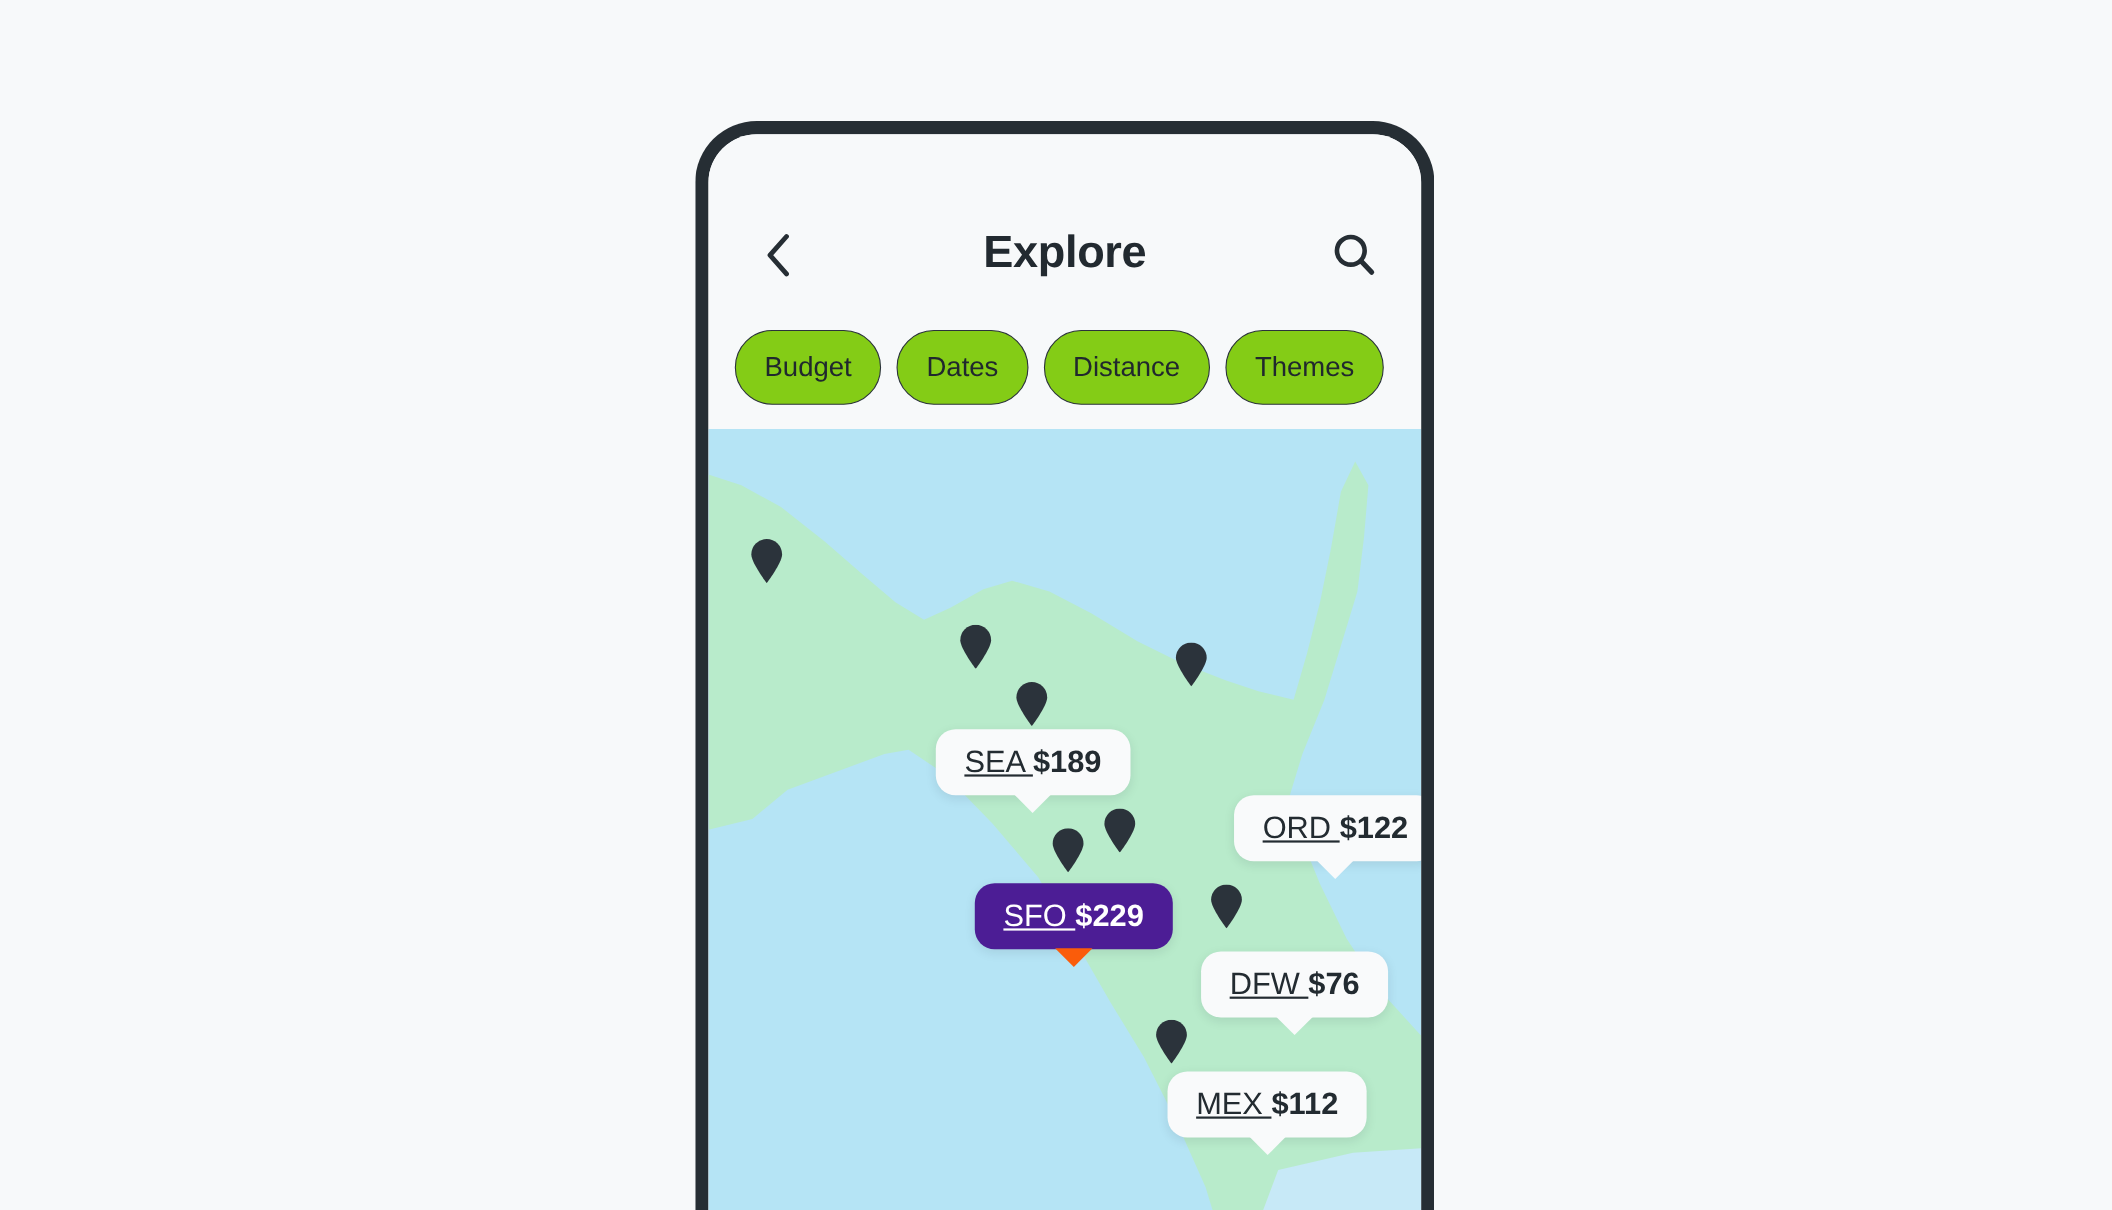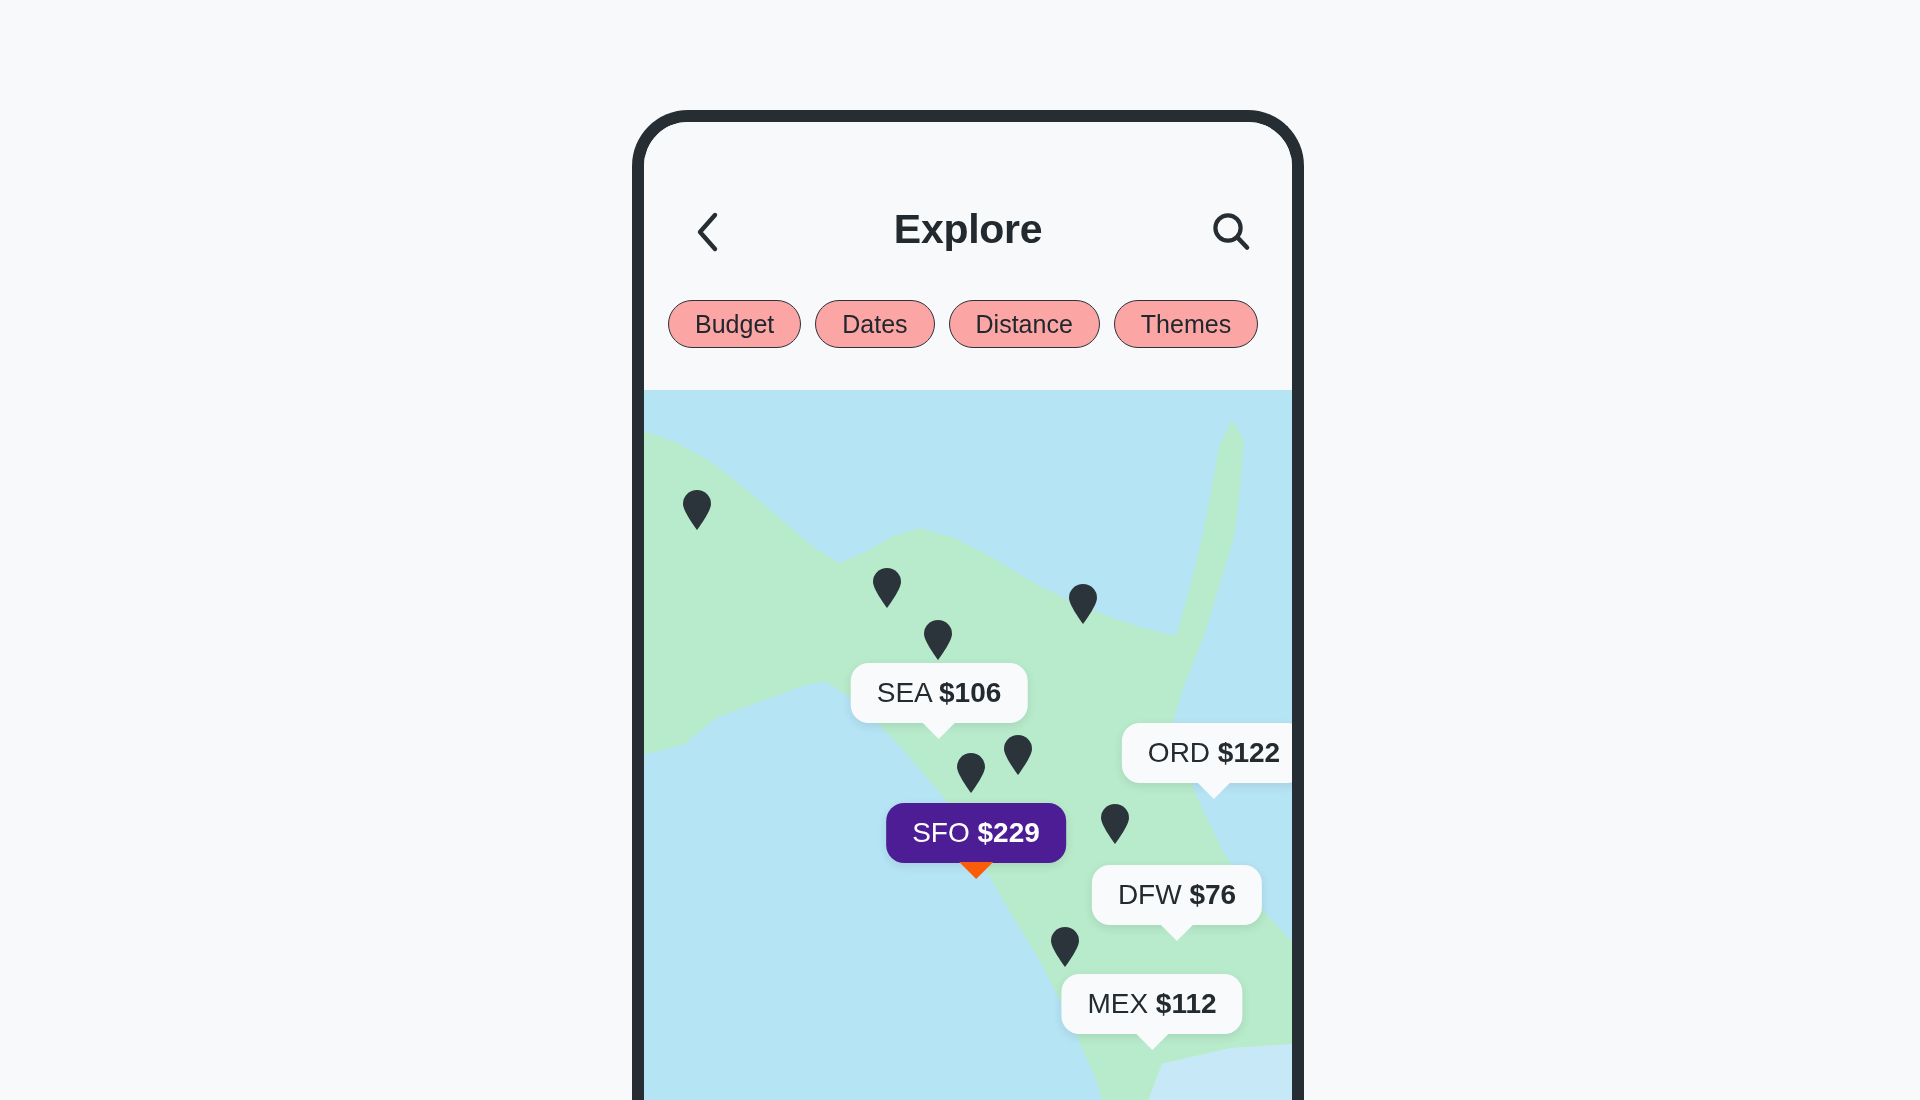--- a/index.html
+++ b/index.html
@@ -86,28 +86,28 @@
     left: 24px;
     right: 0;
     top: 178px;
     display: flex;
     gap: 14px;
     align-items: center;
   }
   .chip {
     border: 1.6px solid #2B333B;
     border-radius: 999px;
-    height: 48px;
+    height: 68px;
     padding: 0 26px;
     display: flex;
     align-items: center;
     justify-content: flex-end;
     font-size: 25px;
     color: #20282E;
-    background: #fca5a5;
+    background: #84cc16;
     white-space: nowrap;
     cursor: pointer;
     box-sizing: border-box;
   }
 
   
   #map-area {
     position: absolute;
     left: 0;
     right: 0;
@@ -140,21 +140,21 @@
     background: #F9FAFB;
     border-radius: 18px;
     padding: 16px 26px;
     font-size: 28px;
     color: #232B31;
     white-space: nowrap;
     box-shadow: 0 3px 10px rgba(20,30,40,0.10);
     cursor: pointer;
     line-height: 1;
   }
-  .price-bubble .code { font-weight: normal; }
+  .price-bubble .code { font-weight: normal; text-decoration: underline; }
   .price-bubble .amount { font-weight: bold; }
   .price-bubble::after {
     content: "";
     position: absolute;
     left: 50%;
     bottom: -16px;
     margin-left: -17px;
     width: 0; height: 0;
     border-left: 17px solid transparent;
     border-right: 17px solid transparent;
@@ -264,21 +264,21 @@
         </svg>
     </div>
     <div class="map-pin" style="left:421px; top:577px;">
       <svg viewBox="0 0 30 40">
           <path d="M15 40 C15 40 29 21.5 29 14 A14 14 0 1 0 1 14 C1 21.5 15 40 15 40 Z" fill="#2B333B"></path>
         </svg>
     </div>
 
     <div class="price-bubble" style="left:295px; top:333px;">
       <span class="code">SEA </span>
-      <span class="amount">$106</span>
+      <span class="amount">$189</span>
     </div>
 
     <div class="price-bubble" style="left:570px; top:393px;">
       <span class="code">ORD </span>
       <span class="amount">$122</span>
     </div>
 
     <div class="price-bubble selected" style="left:332px; top:473px;">
       <span class="code">SFO </span>
       <span class="amount">$229</span>

